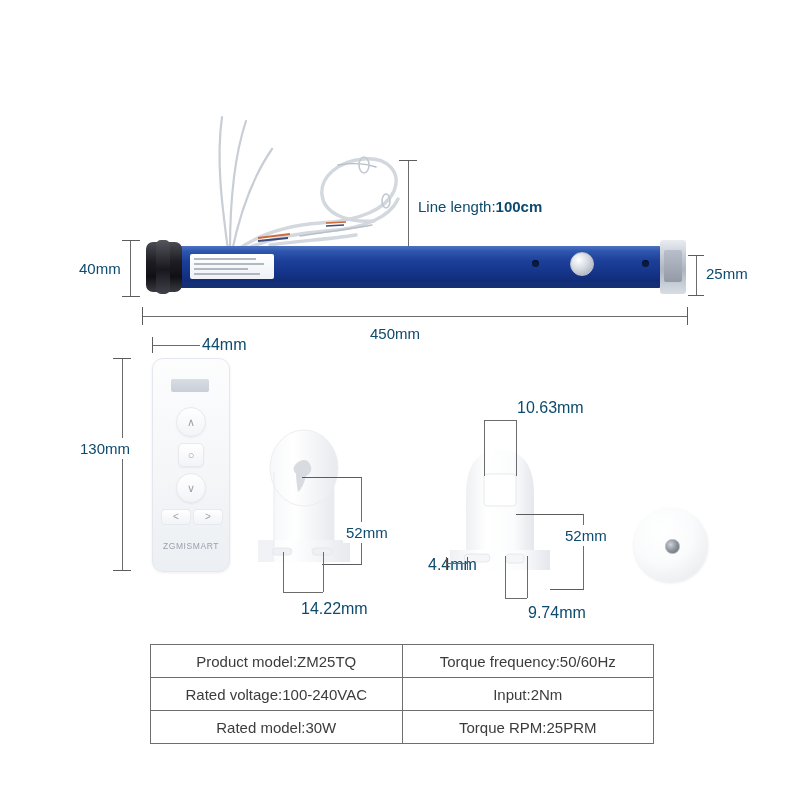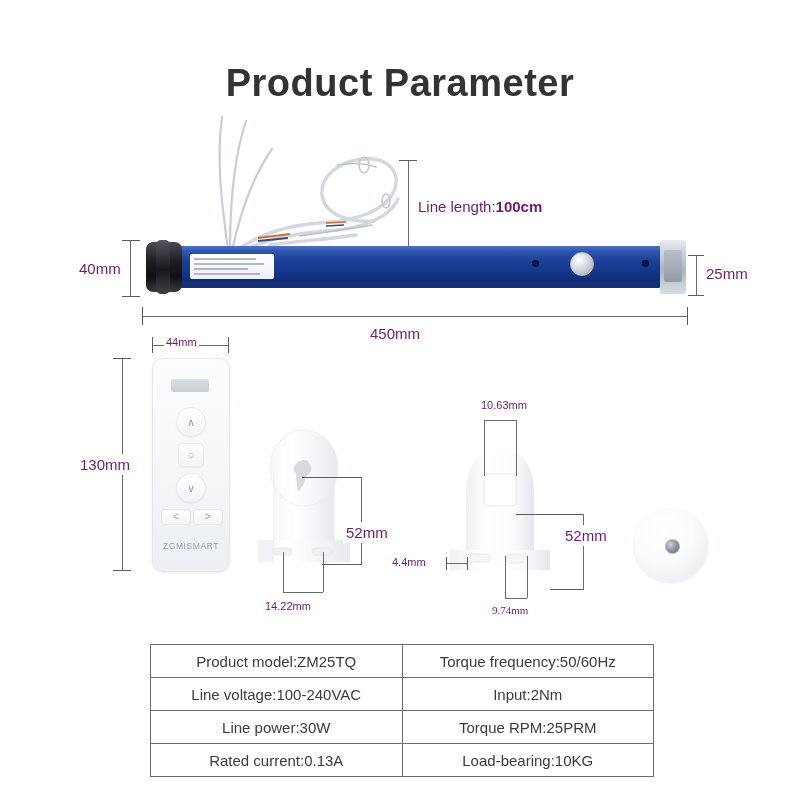--- a/index.html
+++ b/index.html
@@ -31,24 +31,24 @@
     font-size: 38px;
     font-weight: bold;
     letter-spacing: 0.5px;
     color: #333333;
   }
 
   
   .dim {
     position: absolute;
     font-size: 15px;
-    color: #701a75;
+    color: #0c4a6e;
     white-space: nowrap;
   }
-  .dim-sm { font-size: 11px; }
+  .dim-sm { font-size: 16px; margin-left: 36px; }
   .line-h {
     position: absolute;
     height: 1px;
     background: #6b6b6b;
   }
   .line-v {
     position: absolute;
     width: 1px;
     background: #6b6b6b;
   }
@@ -236,21 +236,20 @@
     font-size: 15px;
     color: #3c3c3c;
     padding: 0 4px;
   }
 </style>
 </head>
 <body>
 
 <div id="page">
 
-  <div id="title">Product Parameter</div>
 
   <svg id="wires" viewBox="0 0 270 150" width="270" height="150">
     <g fill="none" stroke="#c9ced6" stroke-width="2.2" stroke-linecap="round">
       <path d="M78 145 C 72 100, 66 55, 72 12"></path>
       <path d="M80 145 C 80 100, 84 52, 96 16"></path>
       <path d="M82 146 C 90 108, 104 70, 122 44"></path>
     </g>
     <g fill="none" stroke="#d3d8df" stroke-width="3.4" stroke-linecap="round">
       <path d="M84 147 C 110 128, 140 120, 170 118 C 210 116, 236 104, 244 86
                C 252 66, 236 52, 214 54 C 188 56, 170 72, 172 90
@@ -312,21 +311,21 @@
   <div class="dim" style="left:370px; top:325px;">450mm</div>
 
   <div class="line-h" style="left:152px; top:345px; width:76px;"></div>
   <div class="tick-v" style="left:152px; top:337px; height:16px;"></div>
   <div class="tick-v" style="left:228px; top:337px; height:16px;"></div>
   <div class="dim dim-sm" style="left:164px; top:336px; background:#fff; padding:0 2px;">44mm</div>
 
   <div class="line-v" style="left:122px; top:358px; height:212px;"></div>
   <div class="tick-h" style="left:113px; top:358px; width:18px;"></div>
   <div class="tick-h" style="left:113px; top:570px; width:18px;"></div>
-  <div class="dim" style="left:80px; top:454px; background:#fff; padding:2px 0;">130mm</div>
+  <div class="dim" style="left:80px; top:438px; background:#fff; padding:2px 0;">130mm</div>
 
   <div id="remote">
     <div id="remote-screen"></div>
     <div class="rbtn" id="rbtn-up">∧</div>
     <div class="rbtn" id="rbtn-stop">○</div>
     <div class="rbtn" id="rbtn-down">∨</div>
     <div class="rpill" id="rpill-left">&lt;</div>
     <div class="rpill" id="rpill-right">&gt;</div>
     <div id="remote-brand">ZGMISMART</div>
   </div>
@@ -393,45 +392,41 @@
   <div class="line-v" style="left:516px; top:420px; height:56px;"></div>
 
   <div class="tick-h" style="left:516px; top:514px; width:68px;"></div>
   <div class="line-v" style="left:583px; top:514px; height:76px;"></div>
   <div class="tick-h" style="left:550px; top:589px; width:34px;"></div>
   <div class="dim" style="left:562px; top:525px; background:#fff; padding:2px 3px;">52mm</div>
 
   <div class="line-v" style="left:505px; top:556px; height:42px;"></div>
   <div class="line-v" style="left:527px; top:556px; height:42px;"></div>
   <div class="line-h" style="left:505px; top:598px; width:22px;"></div>
-  <div class="dim dim-sm" style="left:492px; top:604px;font-family:Liberation Serif, serif;">9.74mm</div>
+  <div class="dim dim-sm" style="left:492px; top:604px;">9.74mm</div>
 
   <div class="dim dim-sm" style="left:392px; top:556px;">4.4mm</div>
   <div class="line-h" style="left:446px; top:563px; width:22px;"></div>
   <div class="tick-v" style="left:446px; top:557px; height:13px;"></div>
   <div class="tick-v" style="left:467px; top:557px; height:13px;"></div>
 
   <div id="endcap">
     <div id="endcap-pin"></div>
   </div>
 
   <table id="spec-table">
     <tbody>
       <tr>
         <td>Product model:ZM25TQ</td>
         <td>Torque frequency:50/60Hz</td>
       </tr>
       <tr>
-        <td>Line voltage:100-240VAC</td>
+        <td>Rated voltage:100-240VAC</td>
         <td>Input:2Nm</td>
       </tr>
       <tr>
-        <td>Line power:30W</td>
+        <td>Rated model:30W</td>
         <td>Torque RPM:25PRM</td>
-      </tr>
-      <tr>
-        <td>Rated current:0.13A</td>
-        <td>Load-bearing:10KG</td>
       </tr>
     </tbody>
   </table>
 
 </div>
 
 </body></html>

